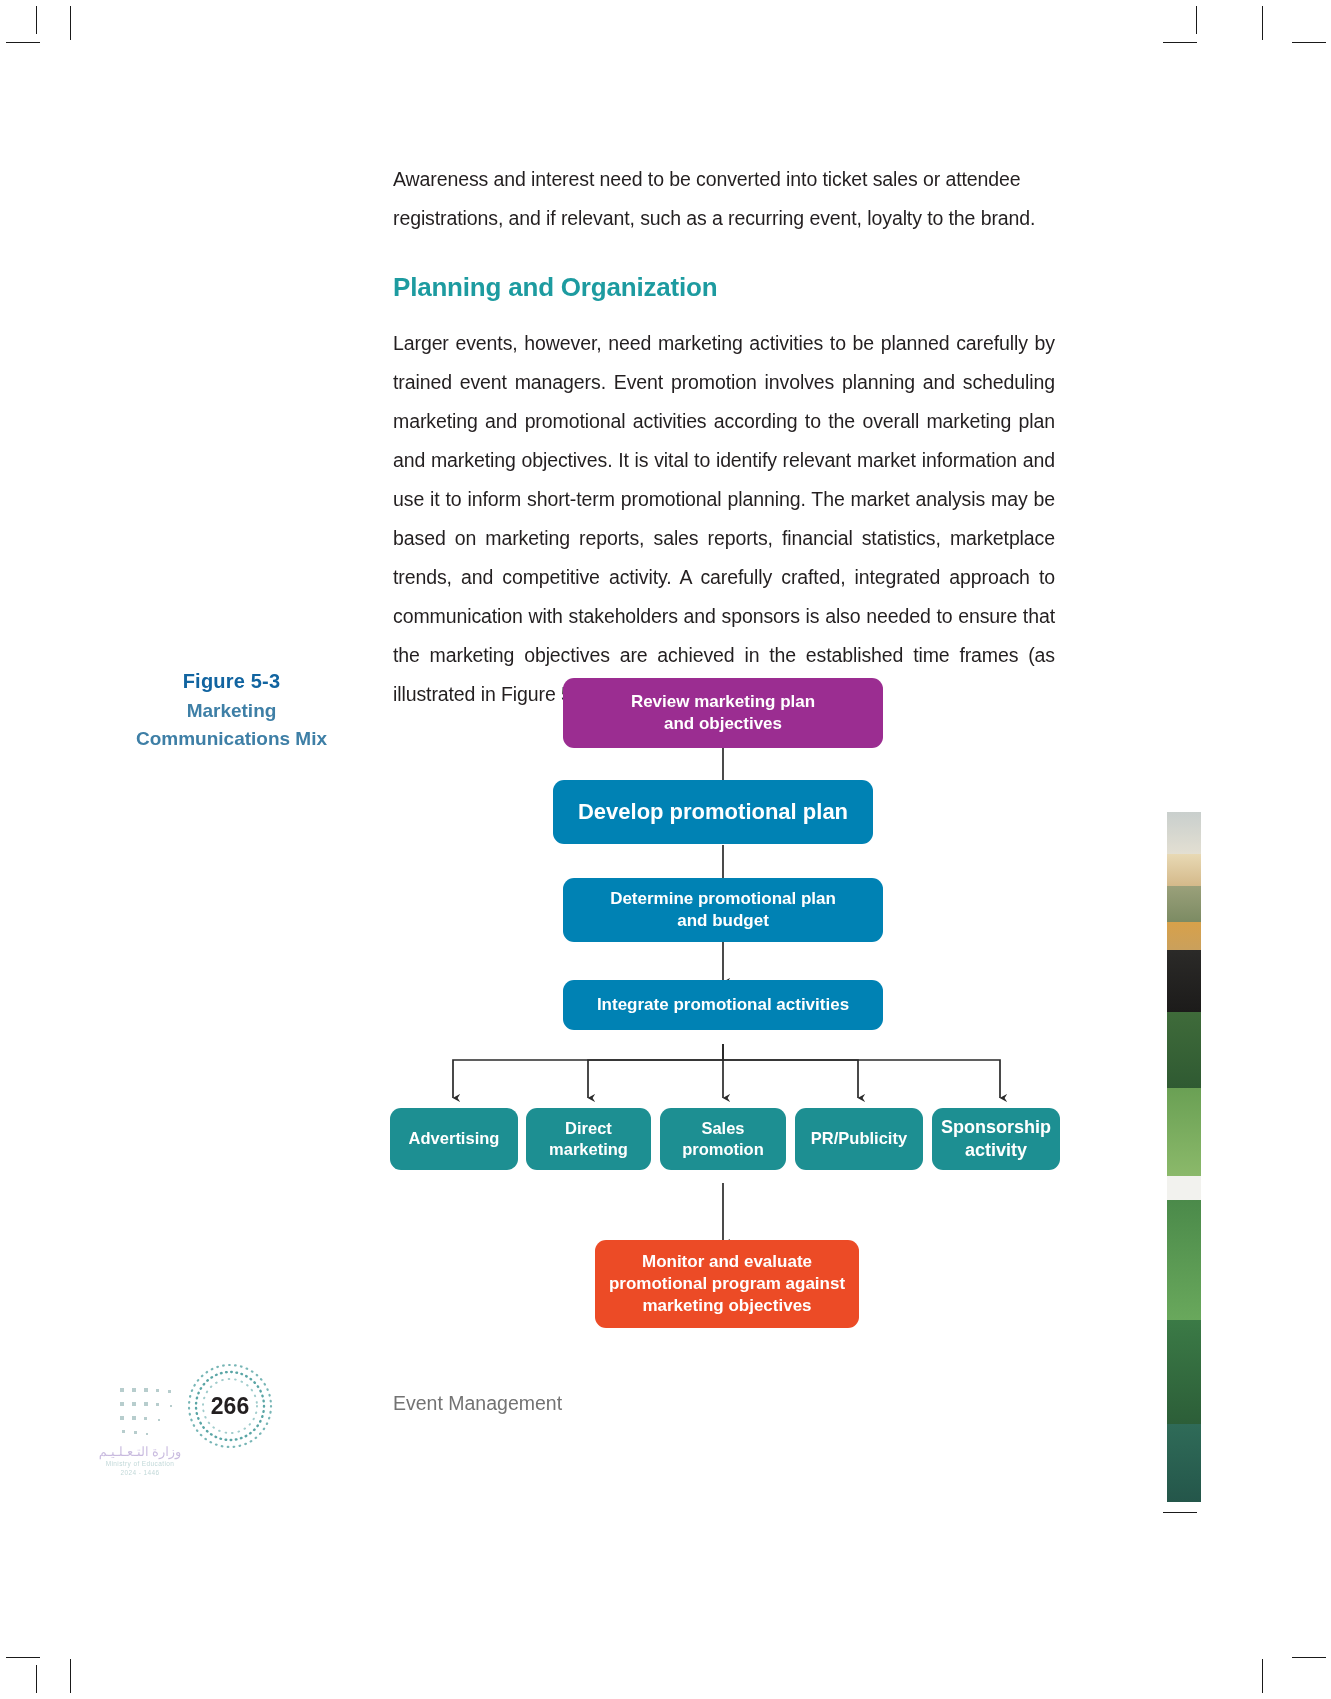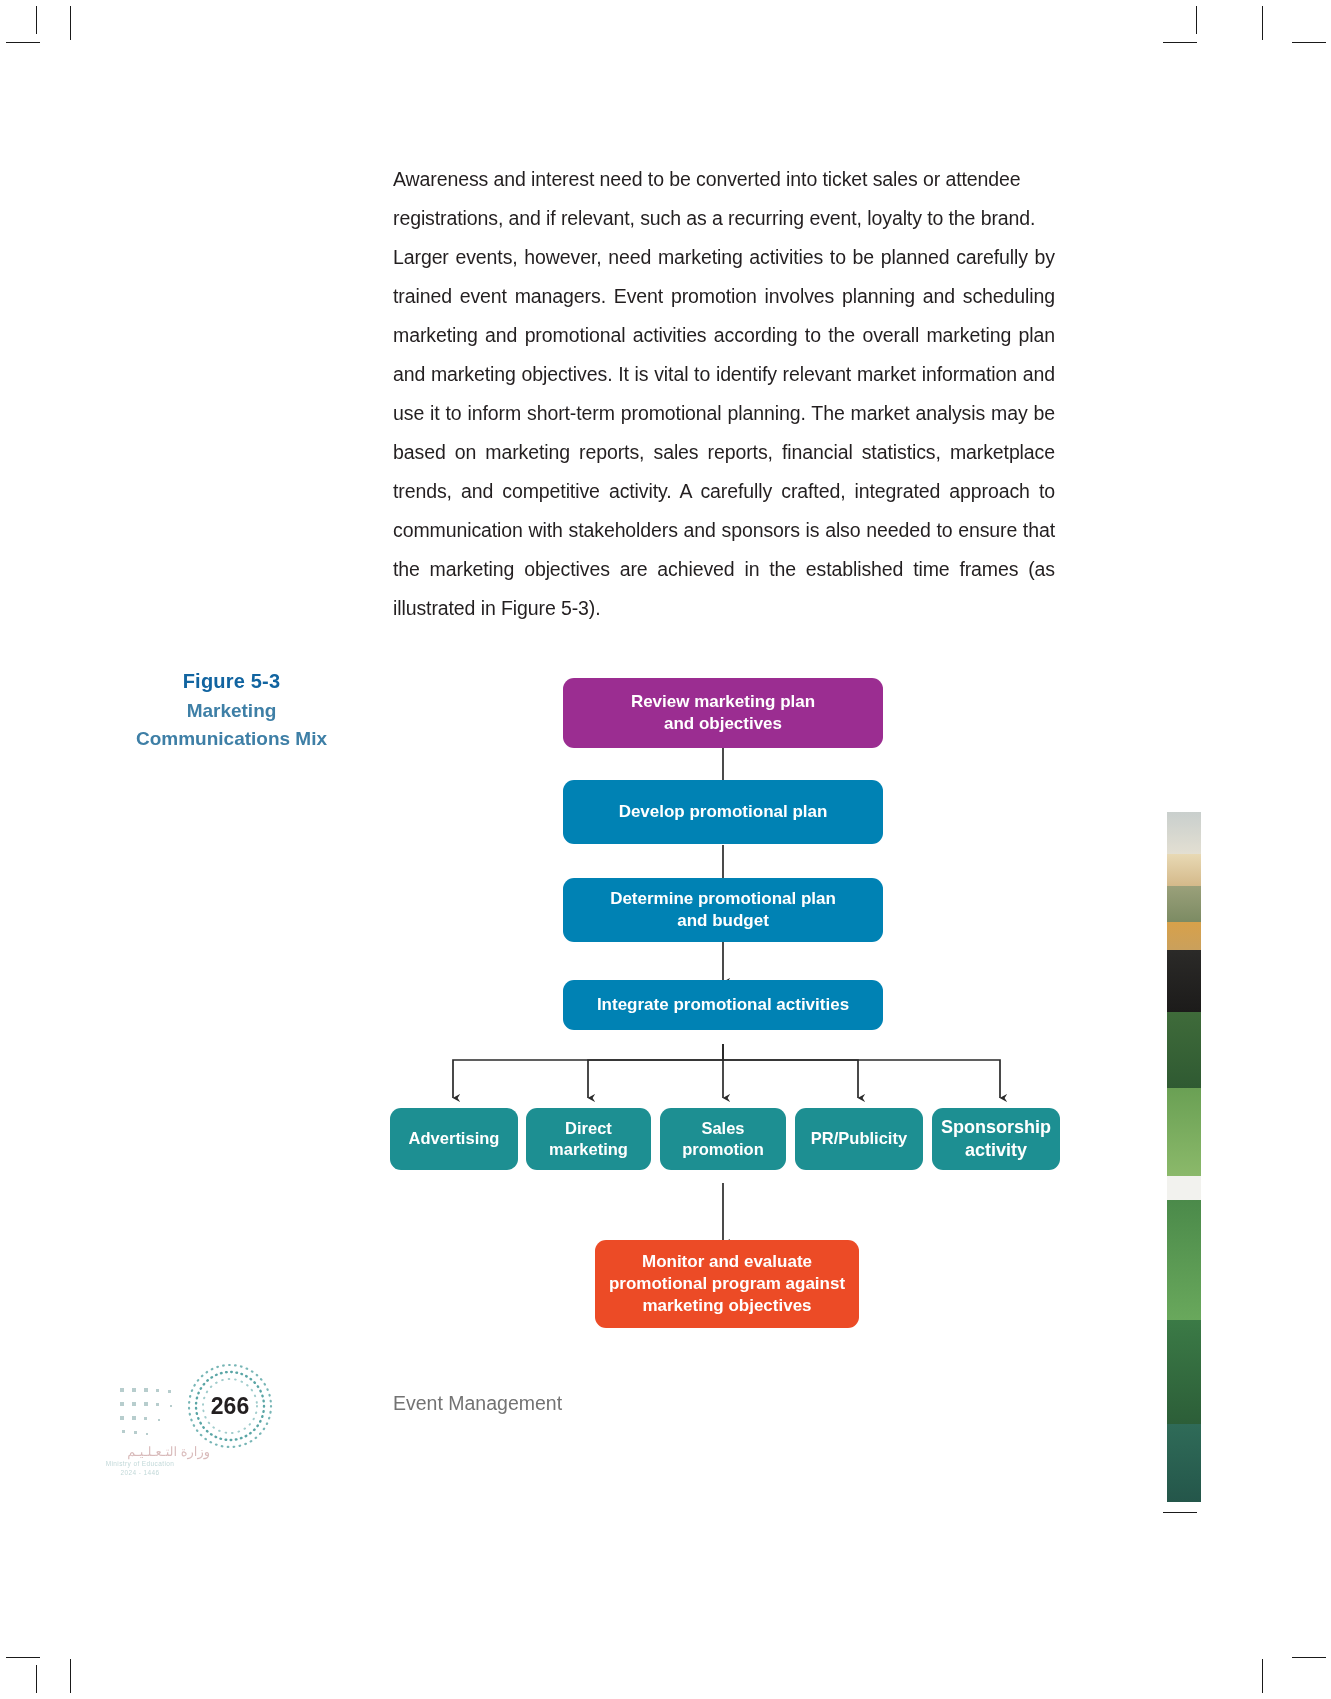--- a/index.html
+++ b/index.html
@@ -136,22 +136,22 @@
   #ministry-logo {
     position: absolute;
     left: 70px;
     top: 1444px;
     width: 140px;
     height: 60px;
     opacity: 0.30;
   }
   #ministry-logo .ar {
     font-size: 13px;
-    color: #7f1d1d;
-    text-align: right;
+    color: #4c1d95;
+    text-align: center;
     letter-spacing: 1px;
     line-height: 15px;
   }
   #ministry-logo .en {
     font-size: 6.5px;
     color: #2c7a7b;
     text-align: center;
     letter-spacing: 0.4px;
     line-height: 9px;
   }
@@ -188,20 +188,21 @@
     <div class="band" style="top:200px; height:76px; background:linear-gradient(180deg,#3f6b3a,#2f5a32);"></div>
     <div class="band" style="top:276px; height:88px; background:linear-gradient(180deg,#6aa054,#8bb96a);"></div>
     <div class="band" style="top:364px; height:24px; background:#f2f2ee;"></div>
     <div class="band" style="top:388px; height:120px; background:linear-gradient(180deg,#4b8a4a,#69a85c);"></div>
     <div class="band" style="top:508px; height:104px; background:linear-gradient(180deg,#3b7a46,#2c5e38);"></div>
     <div class="band" style="top:612px; height:78px; background:linear-gradient(180deg,#2f6b58,#24564a);"></div>
   </div>
 
   <div id="text-col">
     <p class="para first">Awareness and interest need to be converted into ticket sales or attendee registrations, and if relevant, such as a recurring event, loyalty to the brand.</p>
+    <h2 class="section-head">Planning and Organization</h2>
     <p class="para">Larger events, however, need marketing activities to be planned carefully by trained event managers. Event promotion involves planning and scheduling marketing and promotional activities according to the overall marketing plan and marketing objectives. It is vital to identify relevant market information and use it to inform short-term promotional planning. The market analysis may be based on marketing reports, sales reports, financial statistics, marketplace trends, and competitive activity. A carefully crafted, integrated approach to communication with stakeholders and sponsors is also needed to ensure that the marketing objectives are achieved in the established time frames (as illustrated in Figure 5-3).</p>
   </div>
 
   <div id="fig-caption">
     <div class="fig-num">Figure 5-3</div>
     <div class="fig-title">Marketing</div>
     <div class="fig-title">Communications Mix</div>
   </div>
 
   <div id="flow">
@@ -223,21 +224,21 @@
         <path d="M343,384 L343,400 L620,400 L620,438"></path>
         <path d="M343,523 L343,583"></path>
       </g>
     </svg>
 
     <div class="node" style="left:183px; top:18px; width:320px; height:70px; background:#9b2d91; font-size:17px;">
       <span style="white-space:pre-line;">Review marketing plan
 and objectives</span>
     </div>
 
-    <div class="node" style="left:183px; top:120px; width:320px; height:64px; background:#0082b4; font-size:17px;">
+    <div class="node" style="left:173px; top:120px; width:320px; height:64px; background:#0082b4; font-size:22px;">
       <span style="white-space:pre-line;">Develop promotional plan</span>
     </div>
 
     <div class="node" style="left:183px; top:218px; width:320px; height:64px; background:#0082b4; font-size:17px;padding-left:8px;">
       <span style="white-space:pre-line;">Determine promotional plan
 and budget</span>
     </div>
 
     <div class="node" style="left:183px; top:320px; width:320px; height:50px; background:#0082b4; font-size:17px;">
       <span style="white-space:pre-line;">Integrate promotional activities</span>

